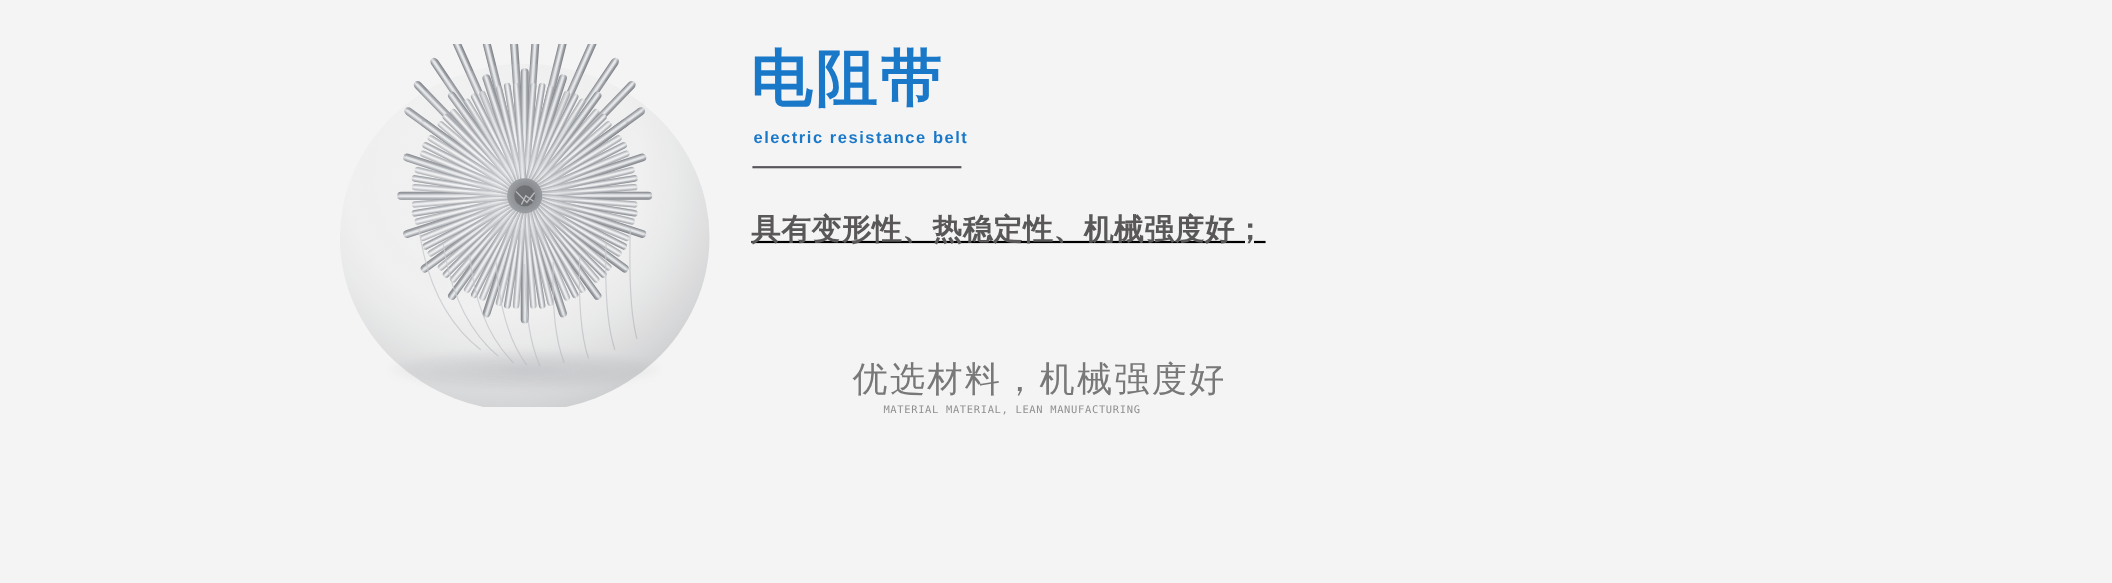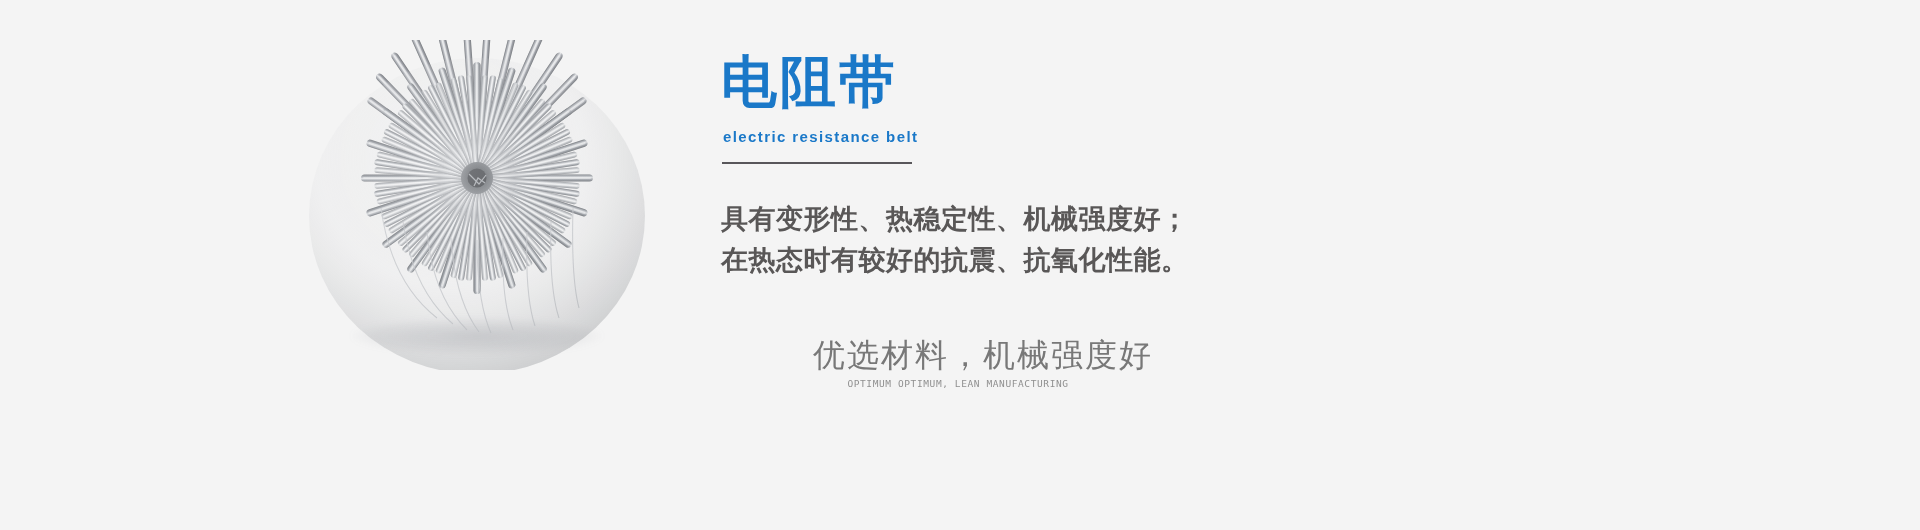--- a/index.html
+++ b/index.html
@@ -56,24 +56,23 @@
                 rgba(120,124,134,0.26) 0%,
                 rgba(120,124,134,0.10) 52%,
                 rgba(120,124,134,0) 74%);
     filter: blur(3px);
   }
 
   
   #content {
     position: absolute;
     left: 683px;
-    top: 11px;
+    top: 0;
     width: 1100px;
     height: 514px;
-    margin-left: 38px;
   }
 
   #title-cn {
     position: absolute;
     left: 0;
     top: 43px;
     font-size: 56px;
     font-weight: 700;
     line-height: 1;
     color: #1a78c8;
@@ -101,20 +100,21 @@
     width: 190px;
     height: 0;
     border-top: 2px solid #58565a;
   }
 
   #body-copy {
     position: absolute;
     left: 0;
     top: 188px;
     width: 620px;
+    text-decoration: underline;
   }
   #body-copy .line {
     font-size: 27px;
     font-weight: 700;
     line-height: 41px;
     color: #595757;
     letter-spacing: 0.5px;
     white-space: nowrap;
   }
 
@@ -320,22 +320,21 @@
   <div id="content">
 
     <div id="title-cn">电阻带</div>
 
     <div id="title-en">electric resistance belt</div>
 
     <div id="title-rule"></div>
 
     <div id="body-copy">
       <div class="line">具有变形性、热稳定性、机械强度好；</div>
-      <div class="line">在热态时有较好的抗震、抗氧化性能。</div>
     </div>
 
     <div id="slogan">
       <div id="slogan-cn">优选材料，机械强度好</div>
-      <div id="slogan-en">OPTIMUM OPTIMUM, LEAN MANUFACTURING</div>
+      <div id="slogan-en">MATERIAL MATERIAL, LEAN MANUFACTURING</div>
     </div>
 
   </div>
 </div>
 
 </body></html>

